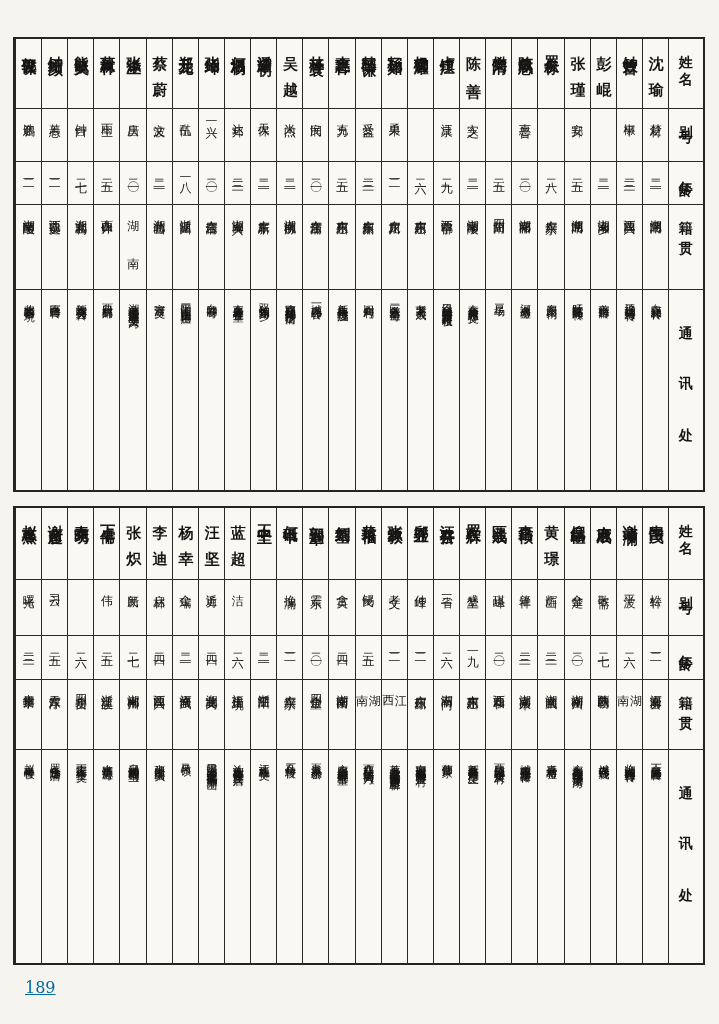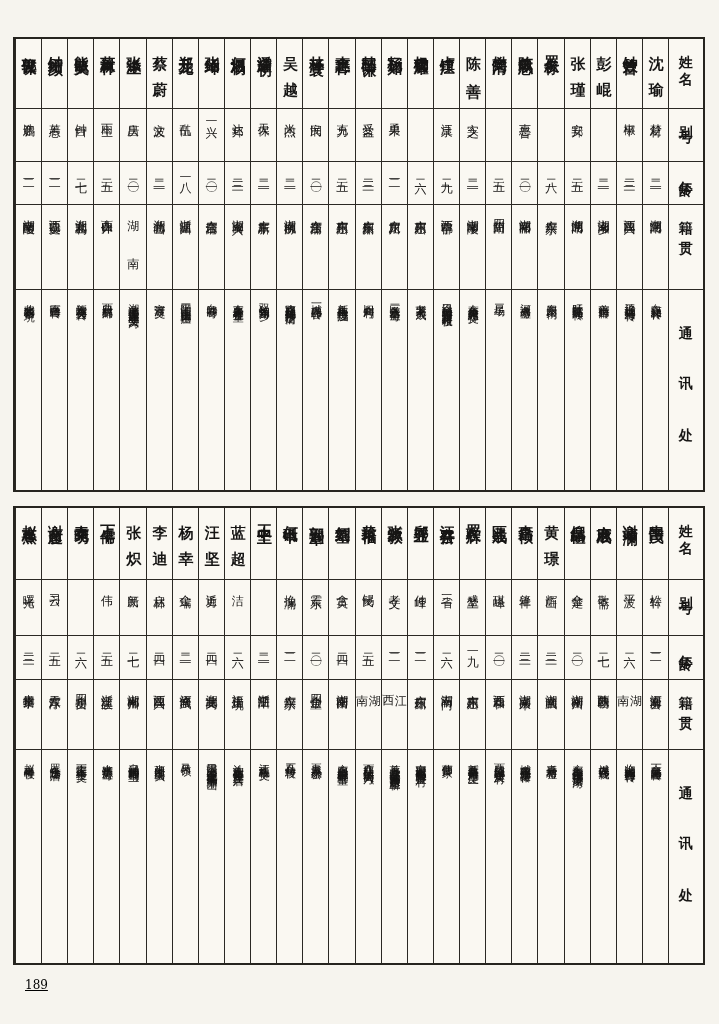--- a/index.html
+++ b/index.html
@@ -73,23 +73,23 @@
   .header-col .cell span{font-weight:bold;font-size:14px;}
   .h-name span{letter-spacing:17px !important;}
   .h-hao span{letter-spacing:5px !important;}
   .h-age span{letter-spacing:2px !important;}
   .h-native span{letter-spacing:20px !important;}
   .h-address span{letter-spacing:52px !important;padding-top:18px;}
   .page-number{
     position:absolute;
     left:25px;
     top:978px;
-    font-size:12px;
+    font-size:16px;
     font-family:"DejaVu Serif",serif;
-    color:#000000;
+    color:#0369a1;
     text-decoration:underline;
   }
 </style>
 </head>
 <body>
 
 <div class="page">
   <div class="table" id="table-0">
       <div class="col header-col">
         <div class="cell r-name h-name">

